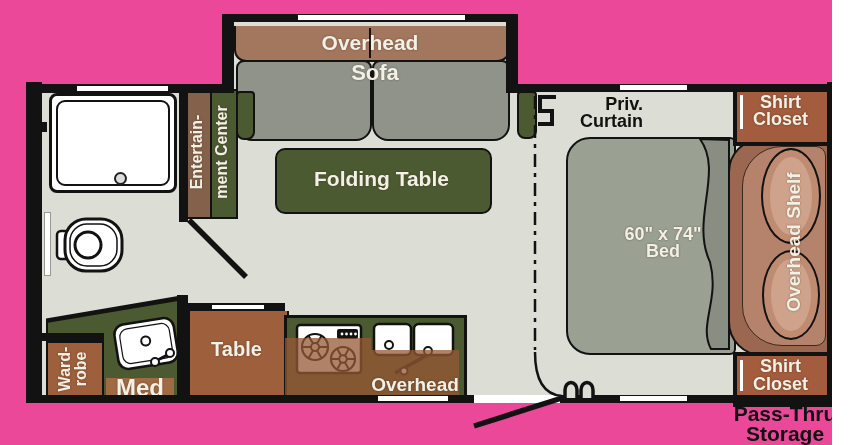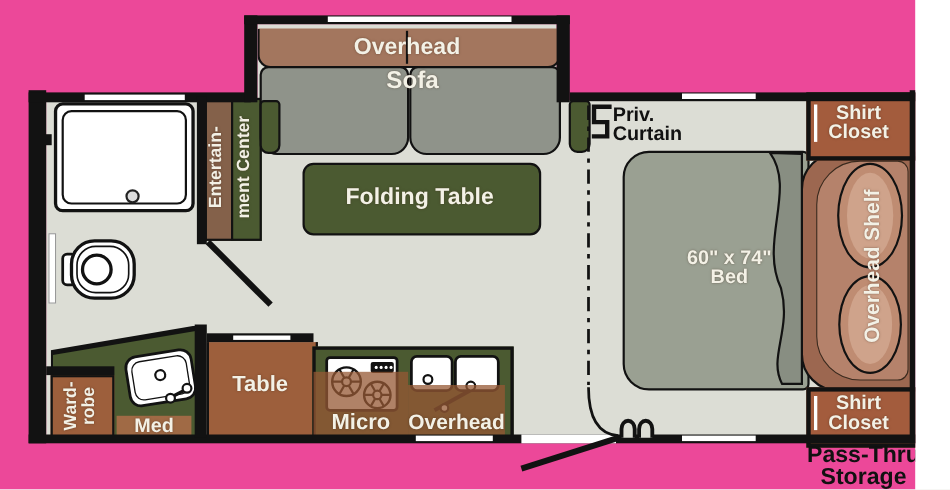--- a/index.html
+++ b/index.html
@@ -124,25 +124,24 @@
 
   <div class="abs" style="left:285px;top:338px;width:86px;height:59px;background:rgba(150,88,52,0.75);"></div>
   <div class="abs" style="left:371px;top:350px;width:88px;height:47px;background:rgba(150,88,52,0.75);"></div>
 
   <div class="lbl" style="left:234px;top:28px;width:272px;height:30px;font-size:21px;">Overhead</div>
   <div class="lbl" style="left:275px;top:148px;width:213px;height:62px;font-size:21px;">Folding Table</div>
   <div class="lbl" style="left:310px;top:60px;width:130px;height:26px;font-size:22px;">Sofa</div>
   <div class="lbl rot" style="left:132px;top:143px;width:130px;height:18px;font-size:16px;">Entertain-</div>
   <div class="lbl rot" style="left:157px;top:143px;width:130px;height:18px;font-size:16px;">ment Center</div>
   <div class="lbl" style="left:188px;top:330px;width:97px;height:40px;font-size:20px;">Table</div>
-  <div class="lbl bottom" style="left:285px;top:338px;width:86px;height:56px;font-size:20px;">Micro</div>
   <div class="lbl bottom" style="left:368px;top:350px;width:94px;height:44px;font-size:19px;">Overhead</div>
   <div class="lbl rot pre" style="left:43px;top:351px;width:60px;height:36px;font-size:16px;">Ward-
 robe</div>
-  <div class="lbl" style="left:106px;top:377px;width:68px;height:21px;font-size:18px;">Med</div>
+  <div class="lbl" style="left:106px;top:377px;width:68px;height:21px;font-size:24px;">Med</div>
   <div class="lbl pre" style="left:598px;top:220px;width:130px;height:46px;font-size:18px;">60" x 74"
 Bed</div>
   <div class="lbl rot" style="left:699px;top:230px;width:190px;height:24px;font-size:19px;">Overhead Shelf</div>
   <div class="lbl pre" style="left:733px;top:84px;width:95px;height:54px;font-size:18px;">Shirt
 Closet</div>
   <div class="lbl pre" style="left:733px;top:352px;width:95px;height:47px;font-size:18px;">Shirt
 Closet</div>
 
   <div class="wall" style="left:26px;top:82px;width:16px;height:321px;"></div>
   <div class="wall" style="left:40px;top:122px;width:7px;height:10px;"></div>
@@ -168,18 +167,18 @@
 
   <svg width="864" height="445" viewBox="0 0 864 445">
     <line x1="535" y1="96" x2="535" y2="350" stroke="#121212" stroke-width="2.5" stroke-dasharray="13 6 4 6"></line>
     <path d="M556,97 H540 V111 H552 V124 H538" fill="none" stroke="#121212" stroke-width="4"></path>
     <path d="M535,352 Q535,394 562,396" fill="none" stroke="#121212" stroke-width="2.5"></path>
     <line x1="189" y1="220" x2="246" y2="277" stroke="#121212" stroke-width="5.5"></line>
     <line x1="562" y1="398" x2="474" y2="426" stroke="#121212" stroke-width="5.5"></line>
     <path d="M565,398 v-8 a6,7.5 0 0 1 12,0 v8 M581,398 v-8 a6,7.5 0 0 1 12,0 v8" fill="#dcddd5" stroke="#121212" stroke-width="3.5"></path>
   </svg>
 
-  <div class="lbl dark pre" style="left:557px;top:93px;width:80px;height:40px;font-size:18px;justify-content:flex-start;text-align:left;">Priv.
+  <div class="lbl dark pre" style="left:580px;top:93px;width:80px;height:40px;font-size:18px;justify-content:flex-start;text-align:right;">Priv.
 Curtain</div>
   <div class="lbl dark pre" style="left:703px;top:404px;width:164px;height:40px;font-size:21px;">Pass-Thru
 Storage</div>
 
 </div>
 
 </body></html>

